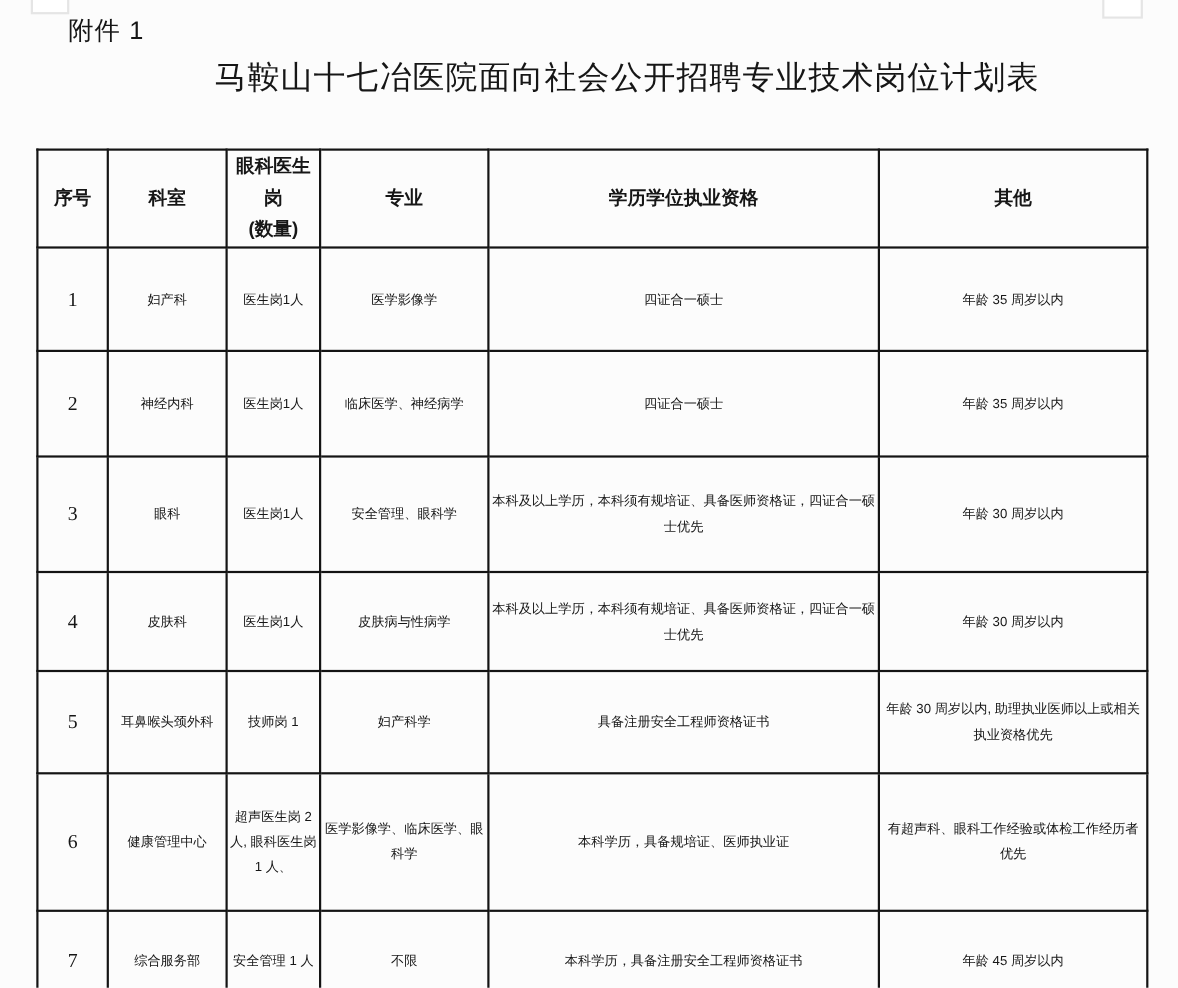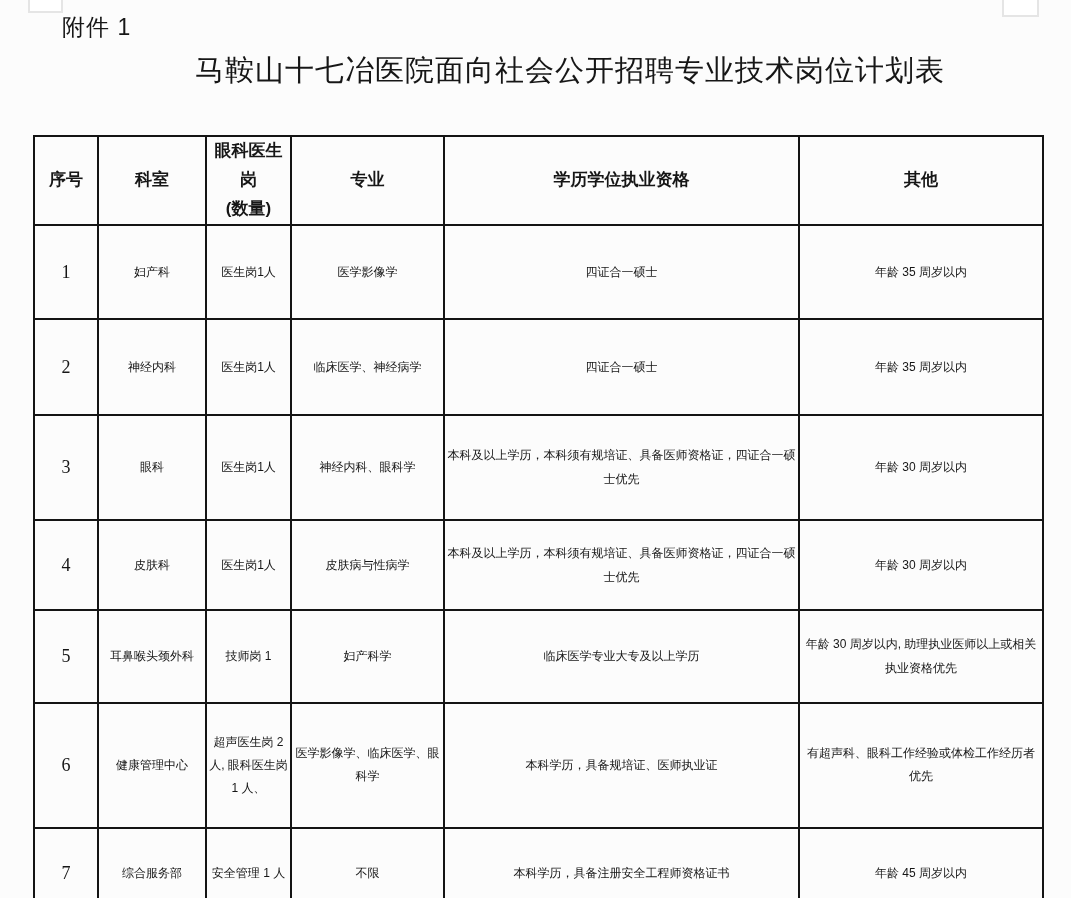--- a/index.html
+++ b/index.html
@@ -122,38 +122,38 @@
         <td>神经内科</td>
         <td>医生岗1人</td>
         <td>临床医学、神经病学</td>
         <td>四证合一硕士</td>
         <td>年龄 35 周岁以内</td>
       </tr>
       <tr class="r2">
         <td class="serif">3</td>
         <td>眼科</td>
         <td>医生岗1人</td>
-        <td>神经内科、眼科学</td>
+        <td>安全管理、眼科学</td>
         <td>本科及以上学历，本科须有规培证、具备医师资格证，四证合一硕士优先</td>
         <td>年龄 30 周岁以内</td>
       </tr>
       <tr class="r3">
         <td class="serif">4</td>
         <td>皮肤科</td>
         <td>医生岗1人</td>
         <td>皮肤病与性病学</td>
         <td>本科及以上学历，本科须有规培证、具备医师资格证，四证合一硕士优先</td>
         <td>年龄 30 周岁以内</td>
       </tr>
       <tr class="r4">
         <td class="serif">5</td>
         <td>耳鼻喉头颈外科</td>
         <td>技师岗 1</td>
         <td>妇产科学</td>
-        <td>临床医学专业大专及以上学历</td>
+        <td>具备注册安全工程师资格证书</td>
         <td>年龄 30 周岁以内, 助理执业医师以上或相关执业资格优先</td>
       </tr>
       <tr class="r5">
         <td class="serif">6</td>
         <td>健康管理中心</td>
         <td>超声医生岗 2 人, 眼科医生岗 1 人、</td>
         <td>医学影像学、临床医学、眼科学</td>
         <td>本科学历，具备规培证、医师执业证</td>
         <td>有超声科、眼科工作经验或体检工作经历者优先</td>
       </tr>

